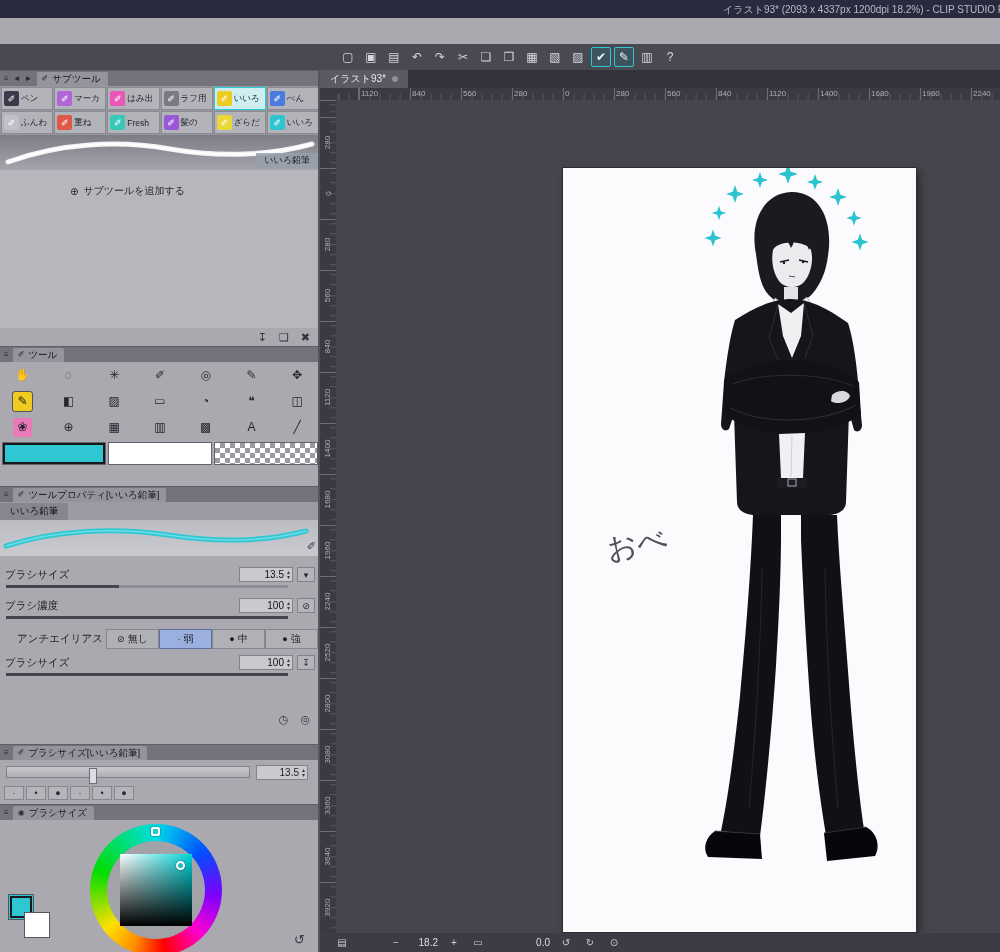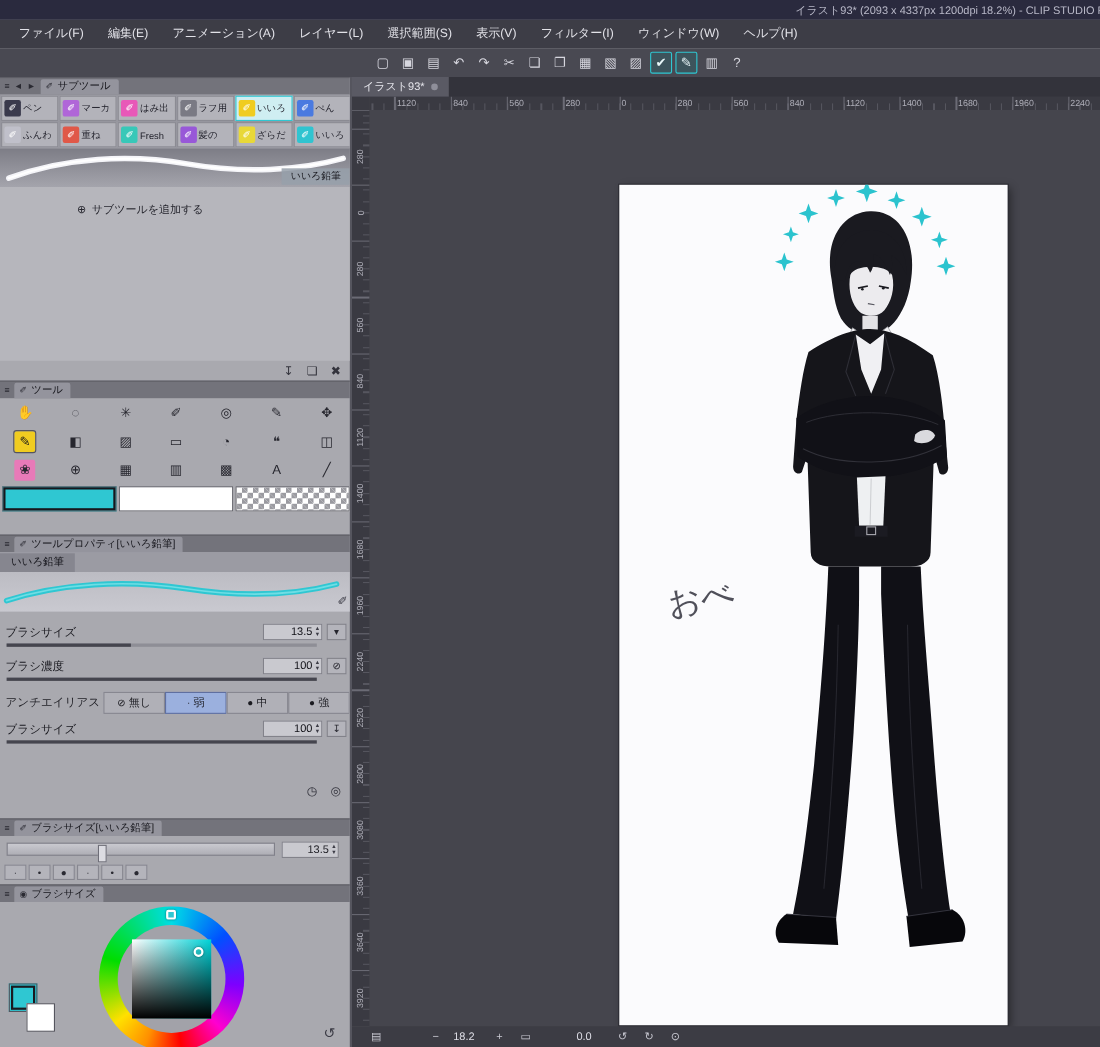--- a/index.html
+++ b/index.html
@@ -53,21 +53,21 @@
 
   .props{position:absolute;left:0;top:494px;width:320px}
   .prop-row{position:relative;height:31px}
   .prop-label{position:absolute;left:5px;top:4px;font-size:10.5px;color:#17171d}
   .prop-valbox{position:absolute;right:27px;top:3px;width:54px;height:15px;background:#c9c9cf;border:1px solid #82828a;font-size:10px;display:flex;align-items:center;justify-content:flex-end;gap:3px;padding-right:2px;color:#101016}
   .steppers{display:flex;flex-direction:column;font-size:6px;line-height:5px;color:#3c3c46}
   .prop-extra{position:absolute;right:5px;top:3px;width:18px;height:15px;background:#b4b4bb;border:1px solid #82828a;font-size:9px;display:flex;align-items:center;justify-content:center;color:#26262e}
   .prop-track{position:absolute;left:6px;right:32px;bottom:7px;height:3px;background:#8e8e96}
   .prop-fill{height:100%;background:#45454e}
 
-  .aa-row{display:flex;align-items:center;height:26px;padding:0 2px 0 5px;font-size:10.5px;gap:0}
+  .aa-row{display:flex;align-items:center;height:26px;padding:0 2px 0 17px;font-size:10.5px;gap:0}
   .aa-label{margin-right:3px;white-space:nowrap}
   .aa-list{display:flex;flex:1}
   .aa-opt{flex:1;display:flex;align-items:center;justify-content:center;gap:3px;height:20px;background:#b0b0b7;border:1px solid #878790;font-size:10px;color:#1a1a20}
   .aa-opt.selected{background:#9bb0de;border-color:#5f6fa0}
   .aa-glyph{font-size:9px}
 
   .bs-row{position:absolute;left:0;top:692px;width:320px;height:22px}
   .bs-track{position:absolute;left:6px;right:70px;top:4px;height:12px;background:linear-gradient(#cacad0,#aeaeb5);border:1px solid #80808a}
   .bs-handle{position:absolute;top:1px;width:8px;height:16px;background:#dcdce2;border:1px solid #6e6e78}
   .bs-valbox{position:absolute;right:12px;top:3px;width:52px;height:15px;background:#c9c9cf;border:1px solid #82828a;font-size:10px;display:flex;align-items:center;justify-content:flex-end;gap:3px;padding-right:2px}
@@ -103,52 +103,32 @@
   .ruler-left-labels{display:flex;flex-direction:column;margin-top:17px}
   .rl-l{height:51px;flex:none;display:flex;align-items:center;justify-content:center}
   .rl-l span{transform:rotate(-90deg);font-size:8px;color:#aeaeb8;white-space:nowrap}
   .ruler-corner{position:absolute;left:0;top:18px;width:16px;height:12px;background:#3a3a42}
   .viewport{position:absolute;left:16px;top:30px;width:664px;height:833px;background:#45454d}
   .canvas{position:absolute;left:227px;top:68px;width:353px;height:764px;background:#fbfbfd;box-shadow:0 0 0 1px #2c2c33,3px 3px 8px rgba(0,0,0,.45)}
   .canvas svg{display:block;width:100%;height:100%}
 
   .statusbar{position:absolute;left:0;top:863px;width:680px;height:19px;background:#3c3c44;display:flex;align-items:center;gap:8px;padding-left:14px;color:#c9c9d2;font-size:10px}
   .sb-btn{width:16px;height:14px;display:flex;align-items:center;justify-content:center;font-size:10px;color:#c9c9d2}
-  .sb-val{min-width:26px;text-align:left;color:#dedee6}
+  .sb-val{min-width:26px;text-align:right;color:#dedee6}
   .sb-gap{width:22px}
 </style>
 </head>
 <body>
 
 <div class="window">
 
   <div class="abs titlebar">
     <span class="title">イラスト93* (2093 x 4337px 1200dpi 18.2%)  - CLIP STUDIO PAINT</span>
   </div>
 
-  <div class="abs menubar">
-
-      <span class="menu-item">ファイル(F)</span>
-
-      <span class="menu-item">編集(E)</span>
-
-      <span class="menu-item">アニメーション(A)</span>
-
-      <span class="menu-item">レイヤー(L)</span>
-
-      <span class="menu-item">選択範囲(S)</span>
-
-      <span class="menu-item">表示(V)</span>
-
-      <span class="menu-item">フィルター(I)</span>
-
-      <span class="menu-item">ウィンドウ(W)</span>
-
-      <span class="menu-item">ヘルプ(H)</span>
-    </div>
 
   <div class="abs toolbar">
 
       <span class="tb-btn">▢</span>
 
       <span class="tb-btn">▣</span>
 
       <span class="tb-btn">▤</span>
 
       <span class="tb-btn">↶</span>

